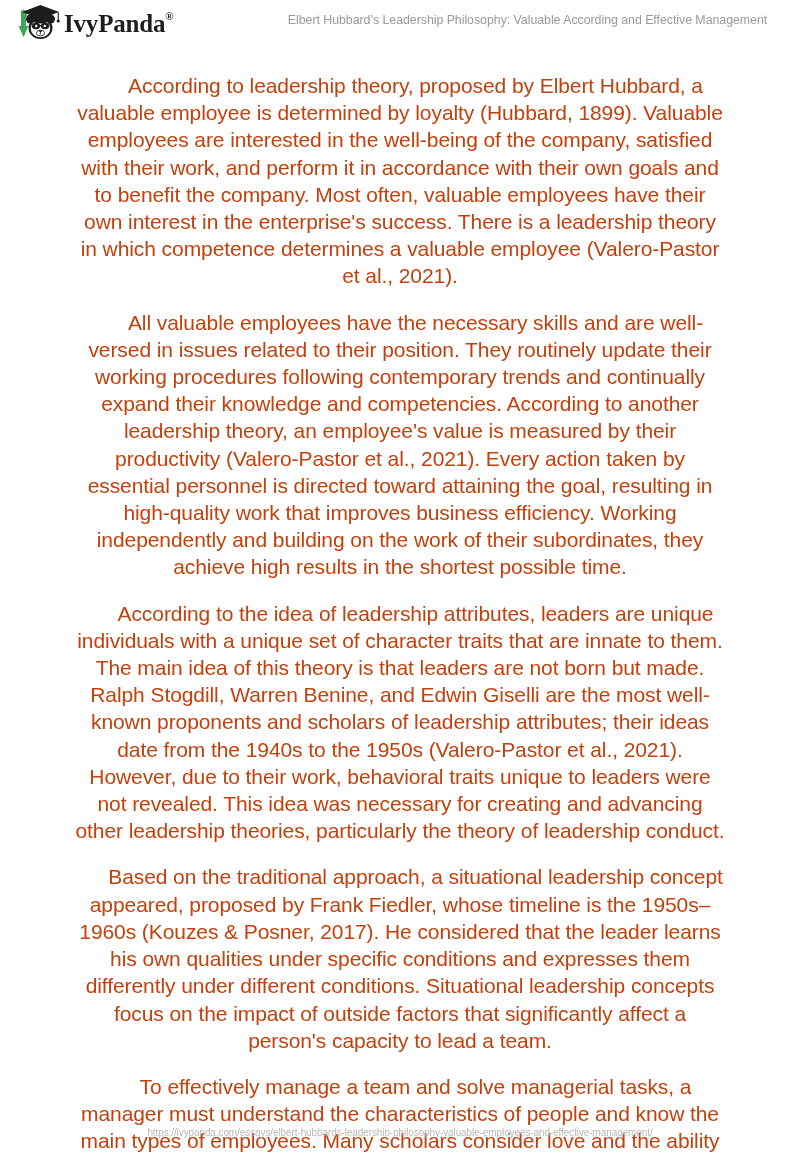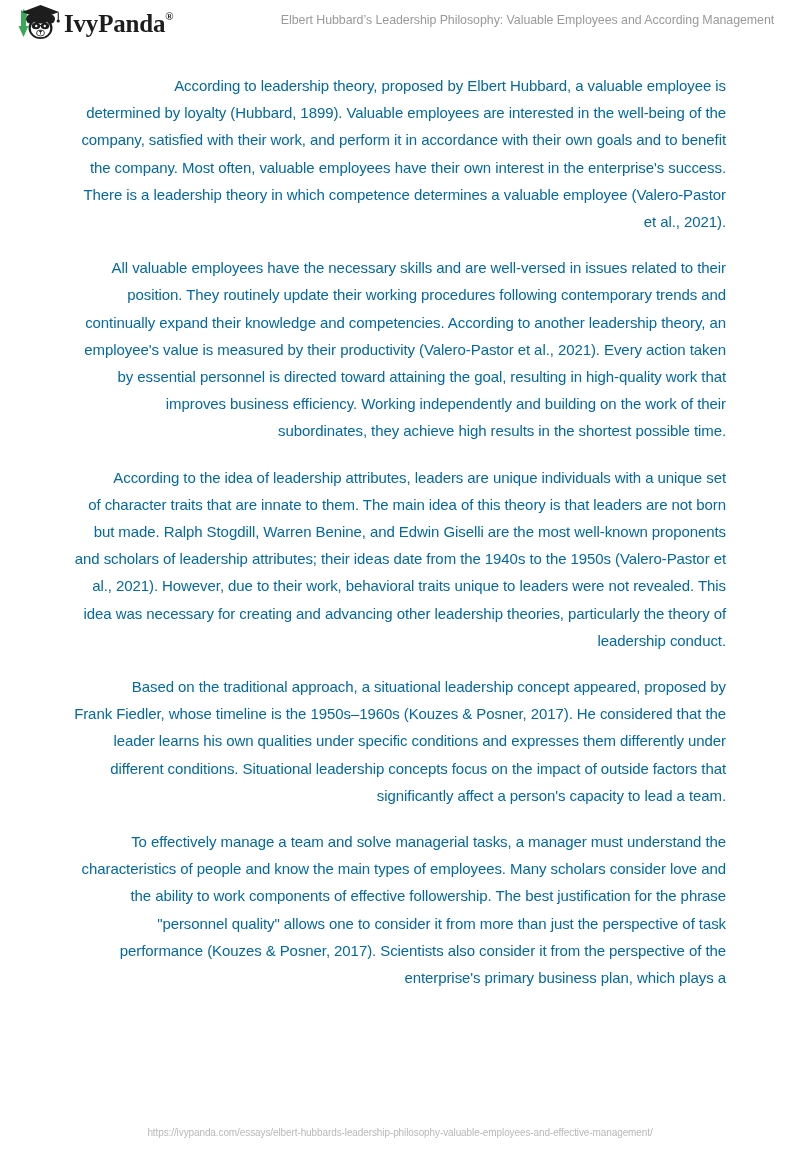--- a/index.html
+++ b/index.html
@@ -82,26 +82,26 @@
     font-size: 26.5px;
     font-weight: bold;
     line-height: 34px;
     color: #1c1c1c;
     margin: 0 0 22px 0;
     letter-spacing: -0.35px;
     max-width: 560px;
   }
   .doc-body p {
     margin: 0 0 19px 0;
-    font-size: 15px;
+    font-size: 21px;
     line-height: 27.2px;
-    color: #0369a1;
+    color: #c2410c;
     text-indent: 31px;
     letter-spacing: -0.08px;
-    text-align: right;
+    text-align: center;
   }
   .doc-body p:last-child {
     margin-bottom: 0;
   }
 
   
   .page-footer {
     position: absolute;
     left: 0;
     bottom: 20px;
@@ -154,21 +154,21 @@
       <g fill="#1d1d1d">
         <path d="M53 6 L90 20 L53 34 L16 20 Z"></path>
         <path d="M34 26 L34 38 Q53 48 72 38 L72 26 L53 33 Z"></path>
         <path d="M88.5 20.5 L88.5 36" stroke="#1d1d1d" stroke-width="2.2" fill="none"></path>
         <circle cx="88.5" cy="38" r="3.2"></circle>
       </g>
     </svg>
     <span class="brand-word"><span>IvyPanda</span><span class="reg">®</span></span>
   </div>
 
-  <div class="header-title">Elbert Hubbard’s Leadership Philosophy: Valuable Employees and According Management</div>
+  <div class="header-title">Elbert Hubbard’s Leadership Philosophy: Valuable According and Effective Management</div>
 </div>
 
 <div class="doc">
 
 
   <div class="doc-body">
     <p>According to leadership theory, proposed by Elbert Hubbard, a valuable employee is determined by loyalty (Hubbard, 1899). Valuable employees are interested in the well-being of the company, satisfied with their work, and perform it in accordance with their own goals and to benefit the company. Most often, valuable employees have their own interest in the enterprise's success. There is a leadership theory in which competence determines a valuable employee (Valero-Pastor et al., 2021).</p>
     <p>All valuable employees have the necessary skills and are well-versed in issues related to their position. They routinely update their working procedures following contemporary trends and continually expand their knowledge and competencies. According to another leadership theory, an employee's value is measured by their productivity (Valero-Pastor et al., 2021). Every action taken by essential personnel is directed toward attaining the goal, resulting in high-quality work that improves business efficiency. Working independently and building on the work of their subordinates, they achieve high results in the shortest possible time.</p>
     <p>According to the idea of leadership attributes, leaders are unique individuals with a unique set of character traits that are innate to them. The main idea of this theory is that leaders are not born but made. Ralph Stogdill, Warren Benine, and Edwin Giselli are the most well-known proponents and scholars of leadership attributes; their ideas date from the 1940s to the 1950s (Valero-Pastor et al., 2021). However, due to their work, behavioral traits unique to leaders were not revealed. This idea was necessary for creating and advancing other leadership theories, particularly the theory of leadership conduct.</p>
     <p>Based on the traditional approach, a situational leadership concept appeared, proposed by Frank Fiedler, whose timeline is the 1950s–1960s (Kouzes &amp; Posner, 2017). He considered that the leader learns his own qualities under specific conditions and expresses them differently under different conditions. Situational leadership concepts focus on the impact of outside factors that significantly affect a person's capacity to lead a team.</p>

